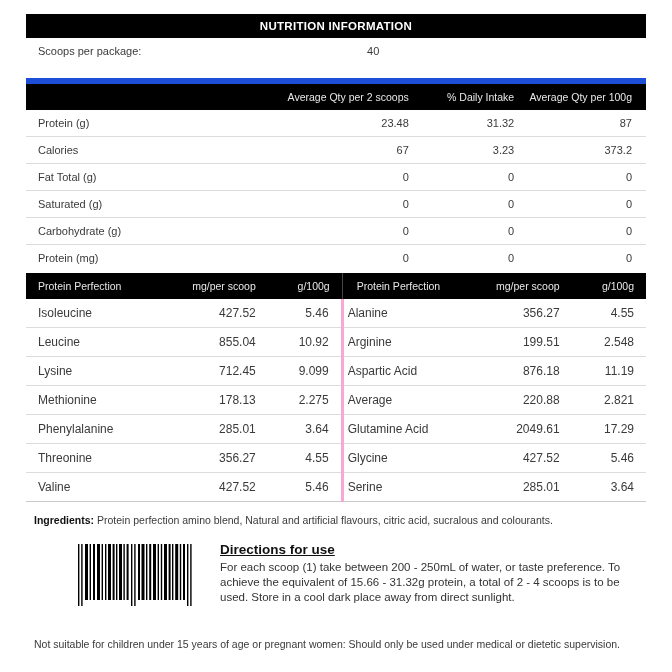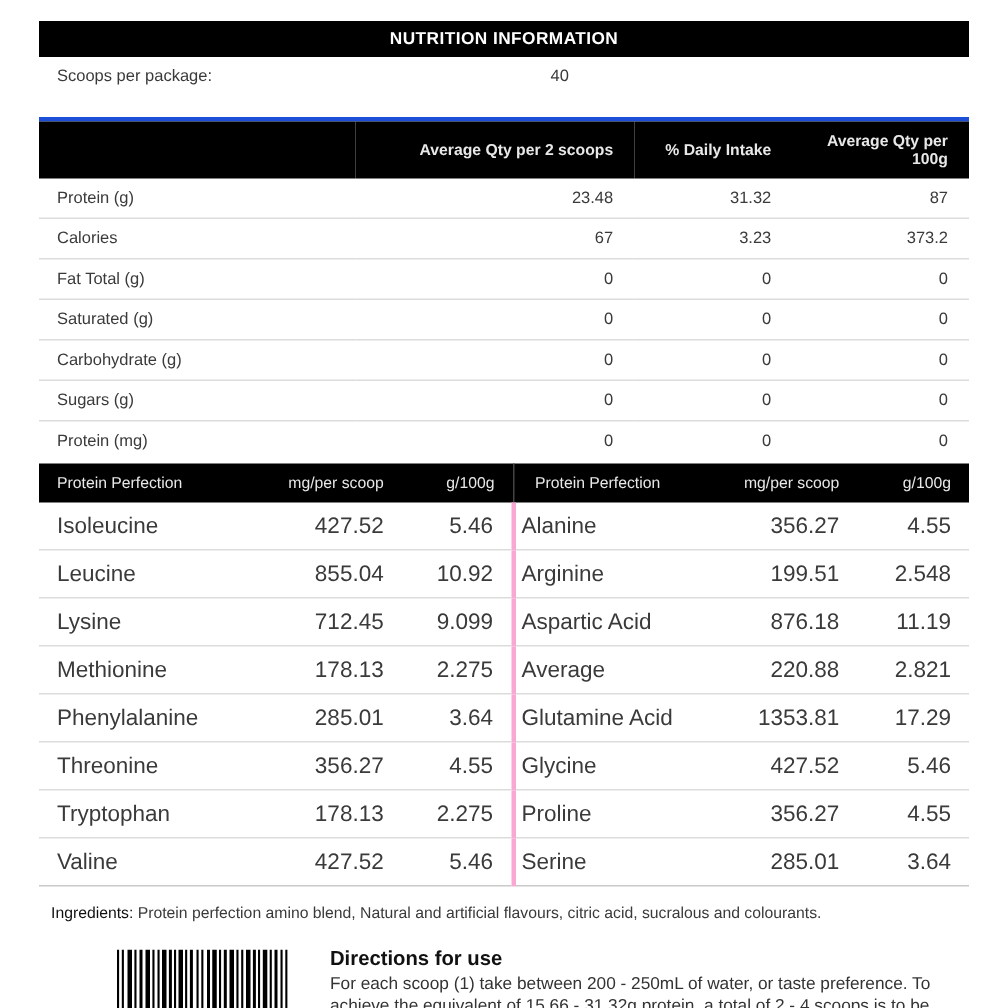--- a/index.html
+++ b/index.html
@@ -36,33 +36,33 @@
     width: 100%;
     border-collapse: collapse;
     table-layout: fixed;
   }
 
   
   .scoops-row td {
     font-size: 11px;
     color: #3a3a3a;
     padding: 7px 0 21px 12px;
-    border-bottom: 3px solid #1d4ed8;
+    border-bottom: 6px solid #1d4ed8;
   }
   .scoops-row td.val {
     text-align: center;
     padding-left: 0;
   }
 
   
   .nutri thead th {
     background: #000000;
     color: #e8e8e8;
     font-size: 10.5px;
-    font-weight: bold;
+    font-weight: normal;
     text-align: right;
     padding: 7px 14px 7px 0;
   }
   .nutri thead th.blank {
     text-align: left;
     padding-left: 12px;
   }
 
   .nutri tbody td {
     font-size: 11px;
@@ -91,21 +91,21 @@
     margin-left: 20px;
   }
   .amino thead th.nm {
     text-align: left;
     padding-left: 12px;
     padding-right: 0;
   }
   .amino thead th.nm.right-side { padding-left: 14px; }
 
   .amino tbody td {
-    font-size: 15px;
+    font-size: 12px;
     color: #3a3a3a;
     padding: 7px 12px 7px 0;
     text-align: right;
     border-bottom: 1px solid #dcdcdc;
   }
   .amino tbody td.nm {
     text-align: left;
     padding-left: 12px;
     padding-right: 0;
   }
@@ -116,21 +116,21 @@
   .amino thead th.nm.right-side { border-left: 1px solid #444; }
   .amino tbody tr:last-child td { border-bottom: 1px solid #c9c9c9; }
 
   
   .ingredients {
     font-size: 10.5px;
     color: #3a3a3a;
     padding: 11px 0 0 8px;
     line-height: 1.4;
   }
-  .ingredients b { color: #111; font-weight: normal; }
+  .ingredients b { color: #111; font-weight: bold; }
 
   
   .directions-wrap {
     display: flex;
     gap: 18px;
     padding: 12px 0 0 48px;
   }
 
   .barcode-box { width: 128px; flex: none; padding-top: 4px; }
   .barcode-bars {
@@ -138,20 +138,21 @@
     width: 122px;
     display: block;
   }
 
   .directions-text { flex: 1; padding-top: 2px; }
   .dir-title {
     font-size: 13.5px;
     font-weight: bold;
     color: #111;
     margin-bottom: 3px;
+    text-decoration: underline;
   }
   .dir-p {
     font-size: 11.5px;
     color: #333;
     line-height: 1.33;
   }
 
   
   .footer-note {
     position: absolute;
@@ -214,26 +215,20 @@
         <td>0</td>
         <td>0</td>
       </tr>
       <tr>
         <td class="name">Carbohydrate (g)</td>
         <td>0</td>
         <td>0</td>
         <td>0</td>
       </tr>
       <tr>
-        <td class="name">Sugars (g)</td>
-        <td>0</td>
-        <td>0</td>
-        <td>0</td>
-      </tr>
-      <tr>
         <td class="name">Protein (mg)</td>
         <td>0</td>
         <td>0</td>
         <td>0</td>
       </tr>
     </tbody>
   </table>
 
   <table class="amino">
     <thead>
@@ -277,38 +272,30 @@
         <td>2.275</td>
         <td class="nm right-side">Average</td>
         <td>220.88</td>
         <td>2.821</td>
       </tr>
       <tr>
         <td class="nm">Phenylalanine</td>
         <td>285.01</td>
         <td>3.64</td>
         <td class="nm right-side">Glutamine Acid</td>
-        <td>1353.81</td>
+        <td>2049.61</td>
         <td>17.29</td>
       </tr>
       <tr>
         <td class="nm">Threonine</td>
         <td>356.27</td>
         <td>4.55</td>
         <td class="nm right-side">Glycine</td>
         <td>427.52</td>
         <td>5.46</td>
-      </tr>
-      <tr>
-        <td class="nm">Tryptophan</td>
-        <td>178.13</td>
-        <td>2.275</td>
-        <td class="nm right-side">Proline</td>
-        <td>356.27</td>
-        <td>4.55</td>
       </tr>
       <tr>
         <td class="nm">Valine</td>
         <td>427.52</td>
         <td>5.46</td>
         <td class="nm right-side">Serine</td>
         <td>285.01</td>
         <td>3.64</td>
       </tr>
     </tbody>
@@ -361,14 +348,15 @@
 
     </div>
 
     <div class="directions-text">
       <div class="dir-title">Directions for use</div>
       <div class="dir-p">For each scoop (1) take between 200 - 250mL of water, or taste preference. To achieve the equivalent of 15.66 - 31.32g protein, a total of 2 - 4 scoops is to be used. Store in a cool dark place away from direct sunlight.</div>
 
     </div>
   </div>
 
+  <div class="footer-note">Not suitable for children under 15 years of age or pregnant women: Should only be used under medical or dietetic supervision.</div>
 
 </div>
 
 </body></html>

